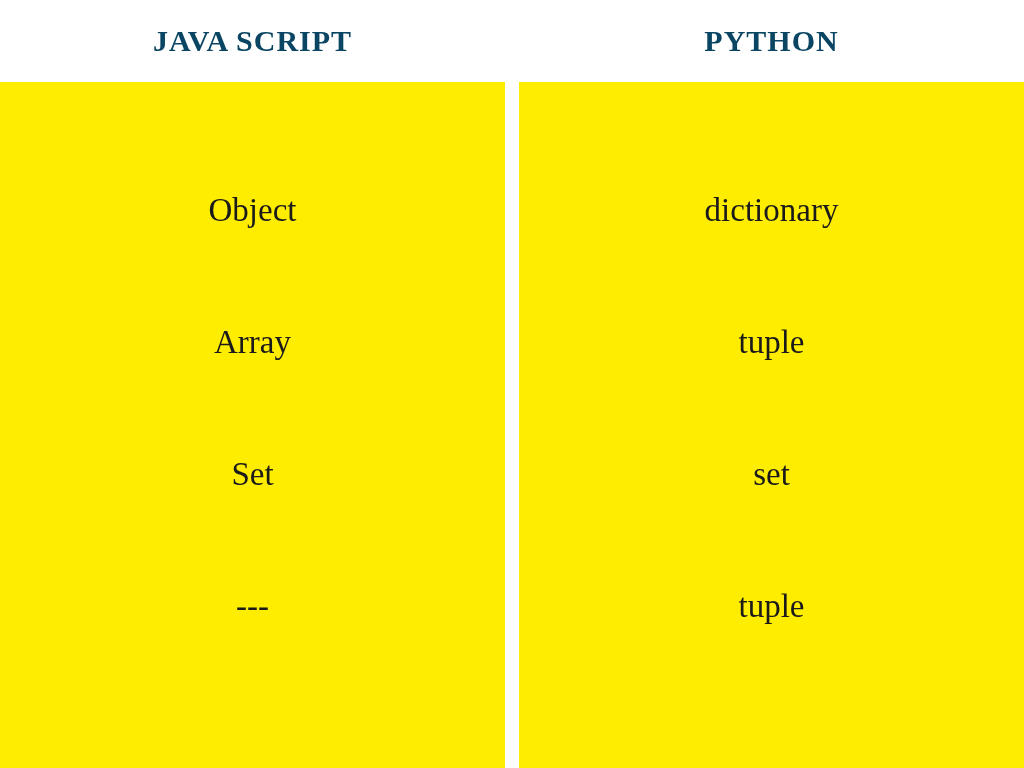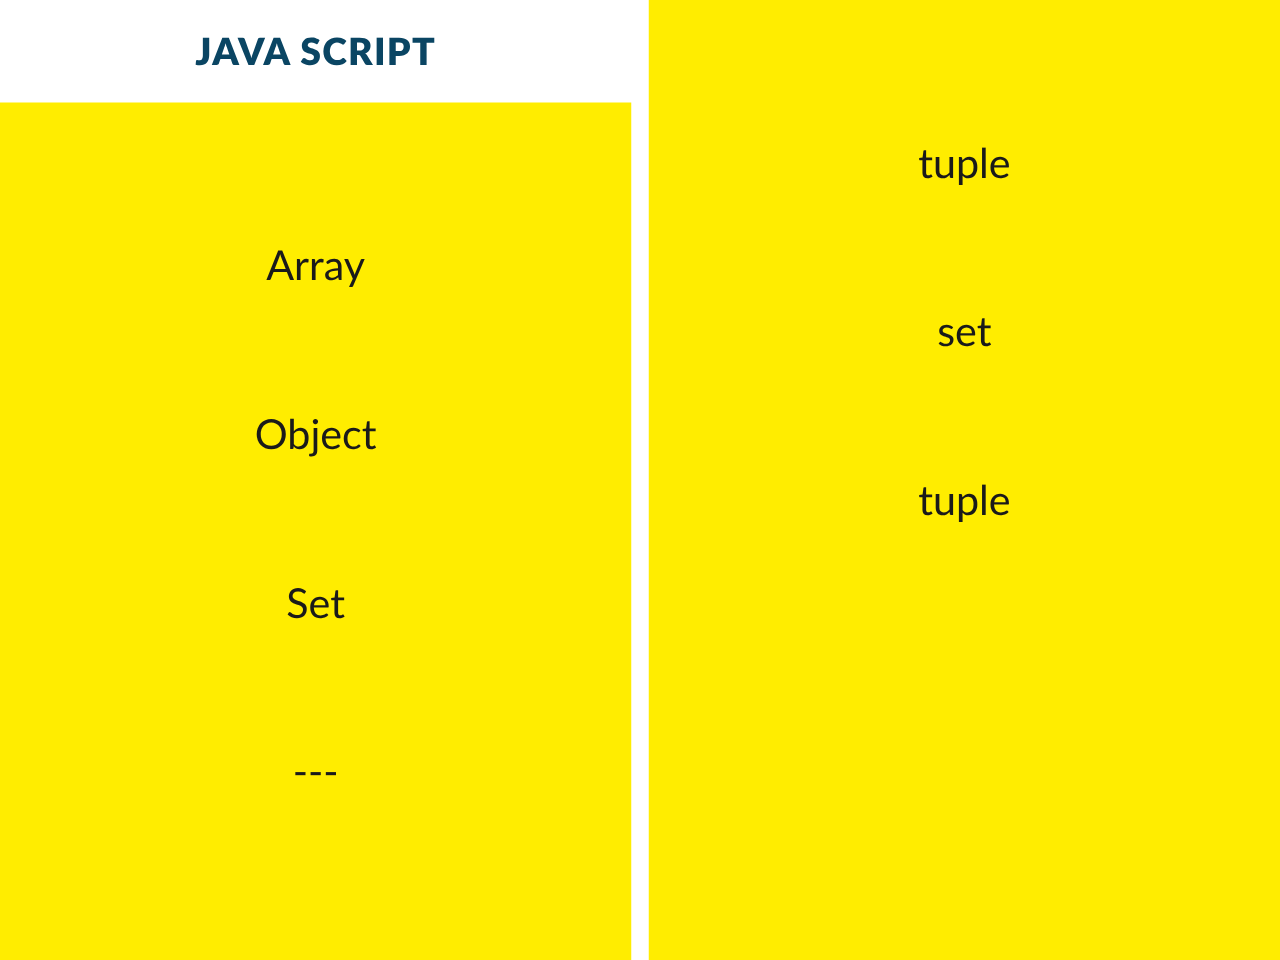--- a/index.html
+++ b/index.html
@@ -17,20 +17,21 @@
     .container {
       width: 100%;
       height: 100%;
       display: flex;
       gap: 14px;
     }
     .column {
       flex: 1;
       display: flex;
       flex-direction: column;
+      font-family: Liberation Serif, serif;
     }
     .header {
       height: 82px;
       background: #ffffff;
       display: flex;
       align-items: center;
       justify-content: center;
       color: #0a4563;
       font-weight: 800;
       font-size: 30px;
@@ -53,26 +54,28 @@
       text-align: center;
     }
   </style>
 </head>
 <body>
 
 <div class="container">
   <div class="column">
     <div class="header">JAVA SCRIPT</div>
     <div class="body">
+      <div class="item">Object</div>
       <div class="item">Array</div>
-      <div class="item">Object</div>
       <div class="item">Set</div>
       <div class="item">---</div>
     </div>
   </div>
   <div class="column">
+    <div class="header">PYTHON</div>
     <div class="body">
+      <div class="item">dictionary</div>
       <div class="item">tuple</div>
       <div class="item">set</div>
       <div class="item">tuple</div>
     </div>
   </div>
 </div>
 
 </body></html>

